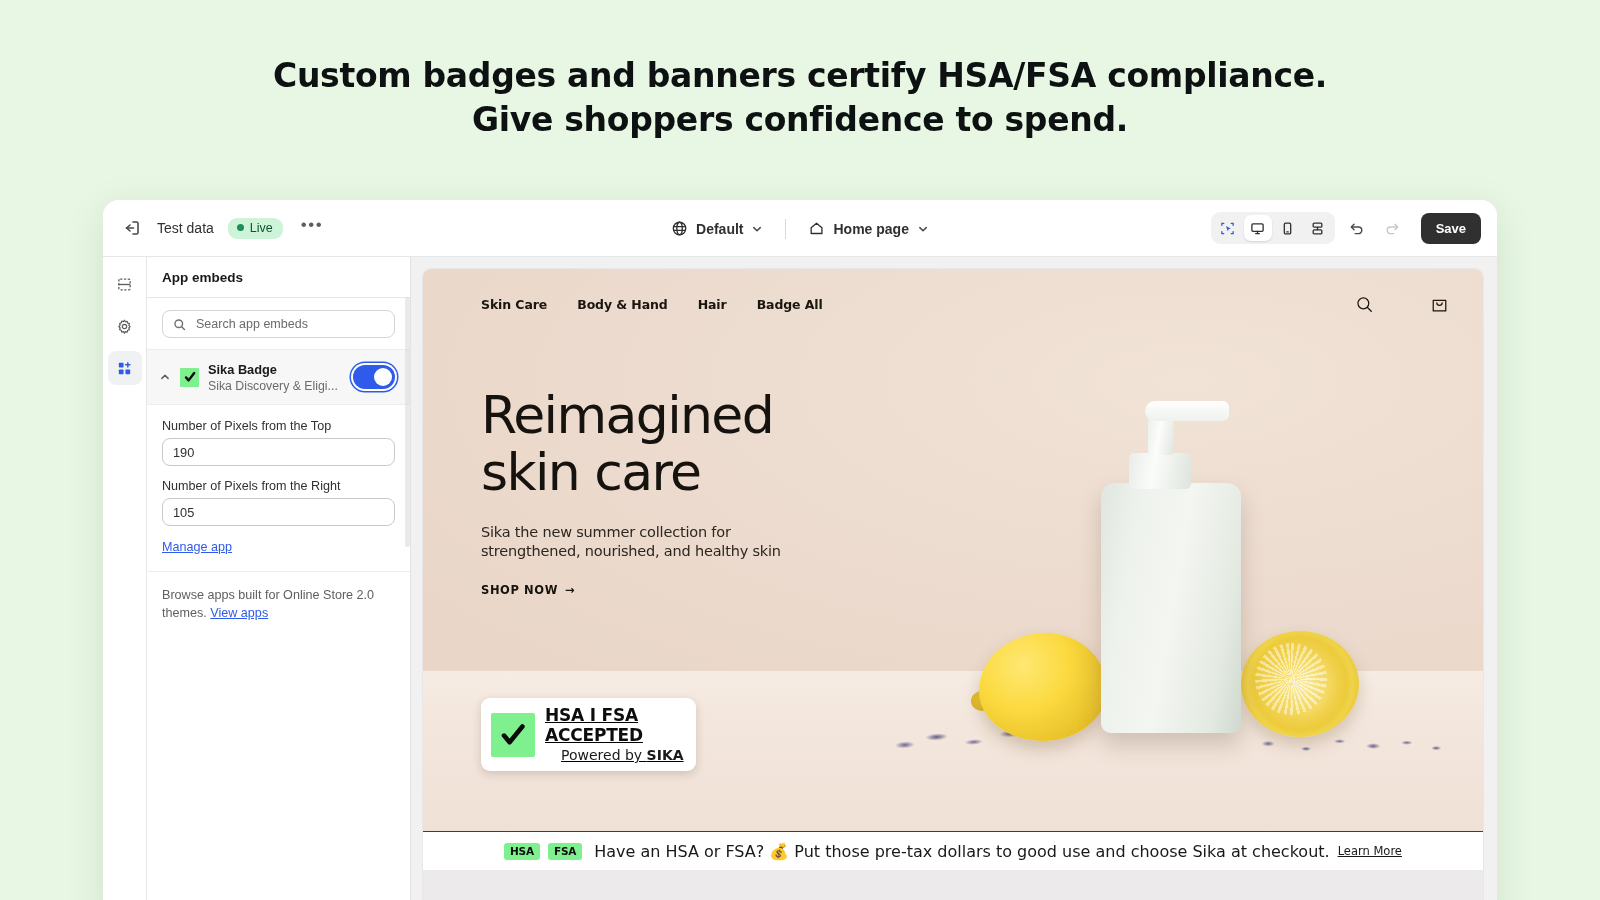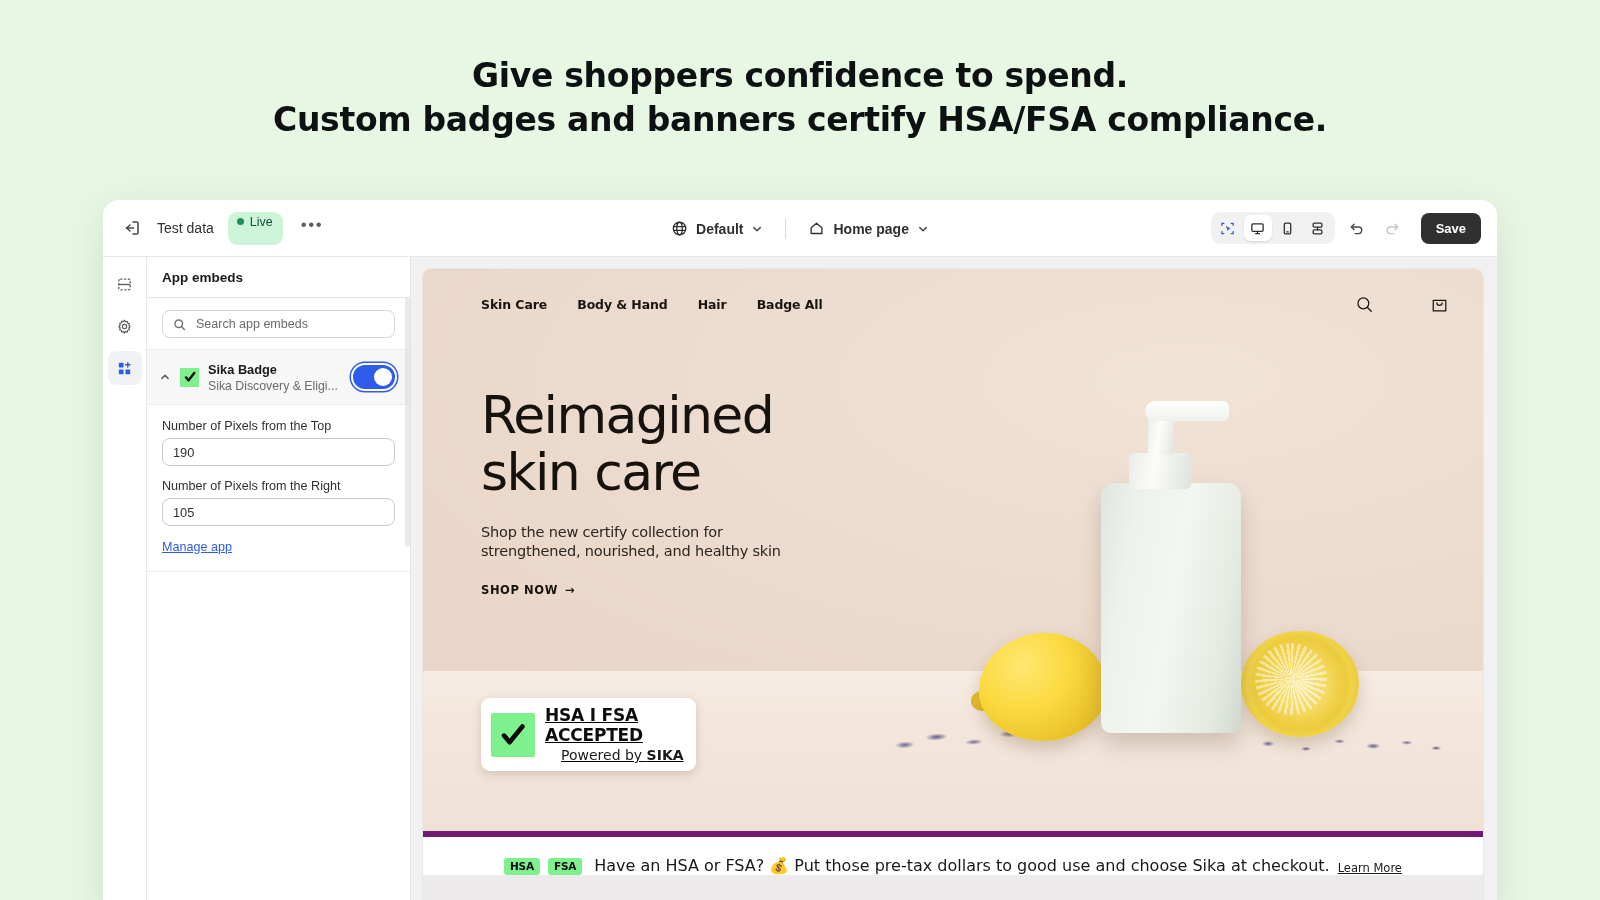--- a/index.html
+++ b/index.html
@@ -72,21 +72,21 @@
   }
   .live-pill {
     display: inline-flex;
     align-items: center;
     gap: 6px;
     background: #cdf4d8;
     color: #0c5132;
     font-size: 12.5px;
     font-weight: 500;
     border-radius: 9px;
-    padding: 3px 10px 16px 9px;
+    padding: 3px 10px 4px 9px;
     cursor: pointer;
   }
   .live-dot {
     width: 7px; height: 7px;
     border-radius: 50%;
     background: #1c8f55;
   }
   .more-dots {
     color: #5c5f62;
     font-size: 17px;
@@ -620,24 +620,24 @@
     margin-top: 4px;
     margin-left: 16px;
   }
   .hsa-l3 b { font-weight: 700; }
 
   
   .announce {
     height: 38px;
     background: #ffffff;
     display: flex;
-    align-items: flex-end;
+    align-items: center;
     justify-content: center;
     gap: 8px;
-    border-top: 6px solid #701a75;
+    border-top: 1px solid #701a75;
   }
   .tag {
     font-family: "DejaVu Sans", sans-serif;
     font-size: 10.5px;
     font-weight: 700;
     background: #7ef08d;
     color: #0d0d0d;
     border-radius: 3px;
     padding: 2px 6px 3px 6px;
     letter-spacing: -0.2px;
@@ -657,22 +657,22 @@
   }
   .below-strip {
     height: 60px;
     background: #eceaea;
   }
 </style>
 </head>
 <body>
 
 <div class="promo">
+  <div class="promo-line">Custom badges and banners certify HSA/FSA compliance.</div>
   <div class="promo-line">Give shoppers confidence to spend.</div>
-  <div class="promo-line">Custom badges and banners certify HSA/FSA compliance.</div>
 </div>
 
 <div class="window">
 
   <div class="topbar">
 
     <div class="topbar-left">
       <span class="exit-icon">
         <svg width="20" height="20" viewBox="0 0 20 20" fill="none" stroke="currentColor" stroke-width="1.6" stroke-linecap="round" stroke-linejoin="round">
           <path d="M11 4h3.5a1.5 1.5 0 0 1 1.5 1.5v9a1.5 1.5 0 0 1-1.5 1.5H11"></path>
@@ -826,20 +826,23 @@
 
       <div class="settings-block">
         <div class="field-label">Number of Pixels from the Top</div>
         <input class="field-input" type="text" value="190" style="">
         <div class="field-gap"></div>
         <div class="field-label">Number of Pixels from the Right</div>
         <input class="field-input" type="text" value="105" style="">
         <a class="manage-link">Manage app</a>
       </div>
 
+      <div class="browse-block">
+        <span>Browse apps built for Online Store 2.0 themes. </span><a>View apps</a>
+      </div>
 
       <div class="sb-scroll"></div>
     </div>
 
     <div class="preview-area">
       <div class="storefront">
 
         <div class="hero">
 
           <div class="store-nav">
@@ -859,21 +862,21 @@
                 <path d="M3.4 5.6h13.2v11.2H3.4z"></path>
                 <path d="M7.2 8.2a2.8 2.8 0 0 0 5.6 0"></path>
               </svg>
             </span>
           </div>
 
           <div class="hero-copy">
             <div class="hero-title">Reimagined</div>
             <div class="hero-title">skin care</div>
             <div class="hero-sub">
-              <span>Shop the new certify collection for</span><br>
+              <span>Sika the new summer collection for</span><br>
               <span>strengthened, nourished, and healthy skin</span>
             </div>
             <div class="shop-now">
               <span>SHOP NOW</span>
               <span>→</span>
             </div>
           </div>
 
           <div class="still">
             <div class="lavender"></div>

